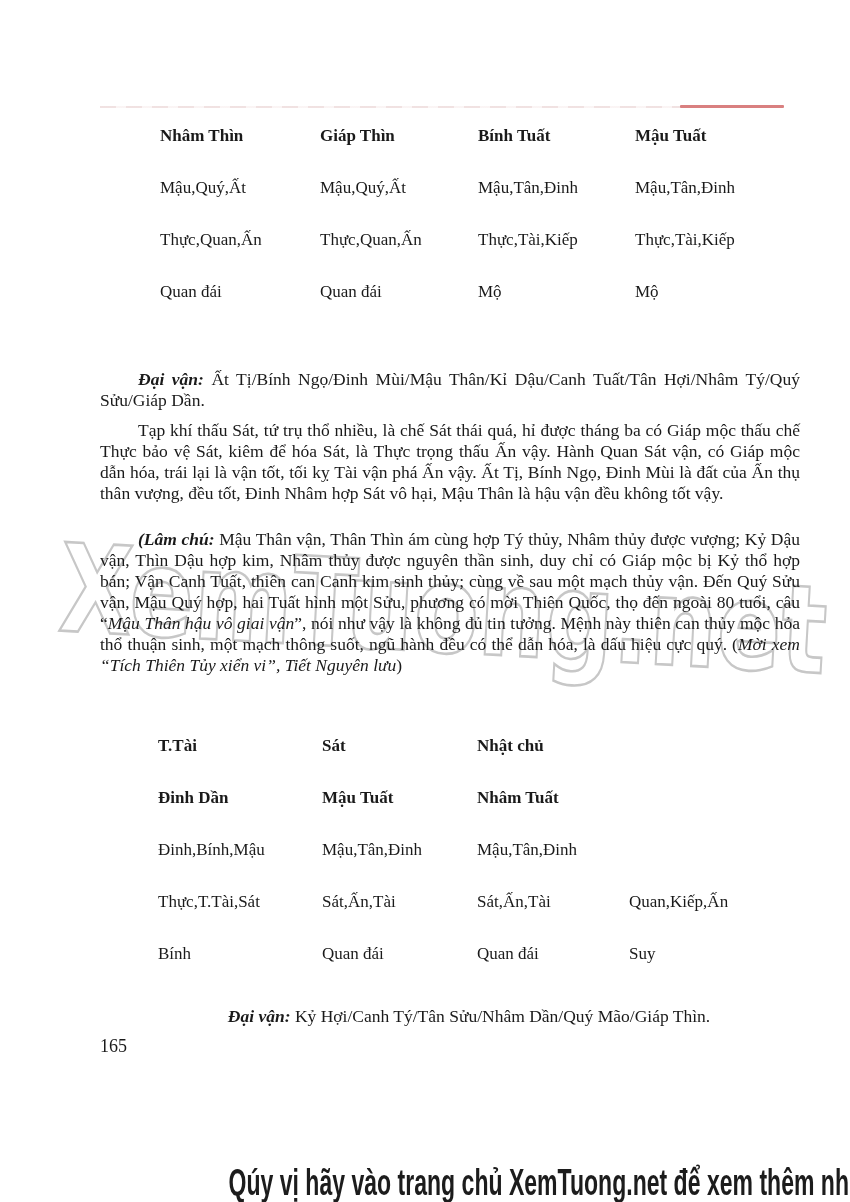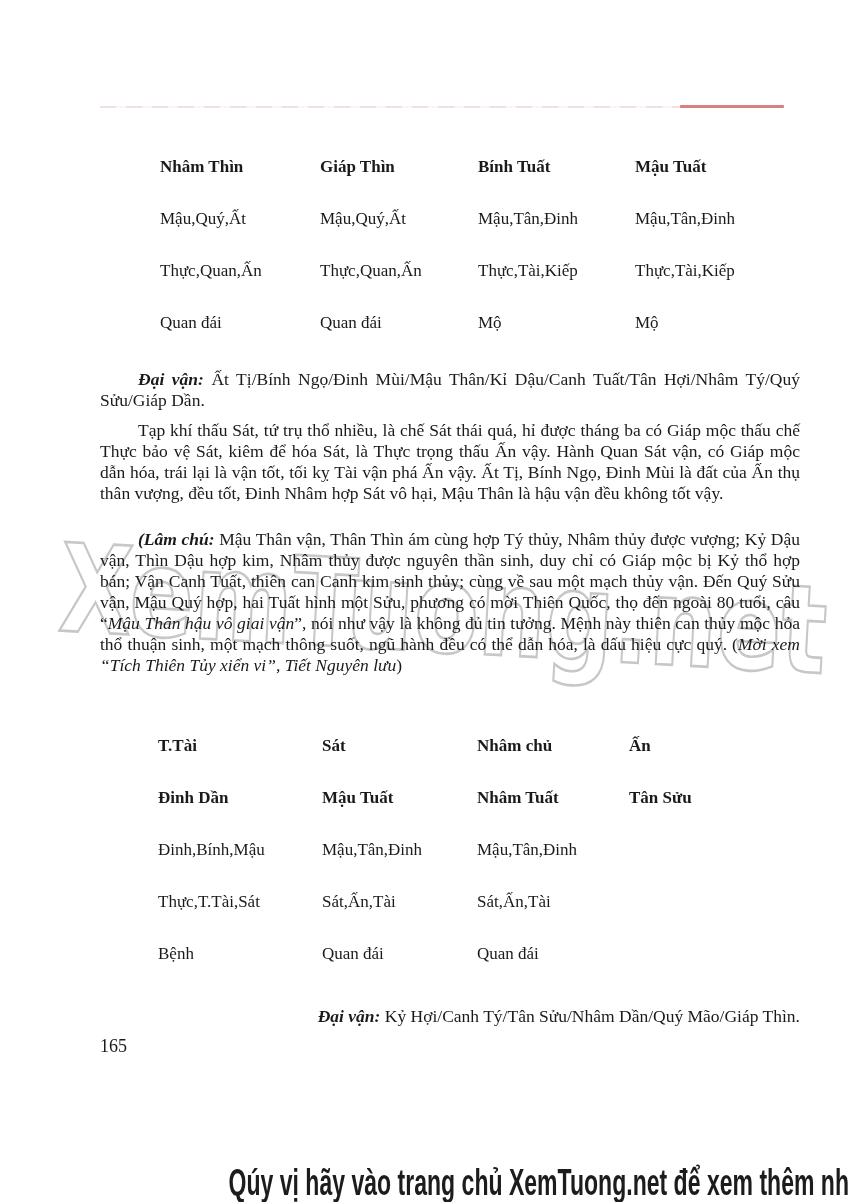--- a/index.html
+++ b/index.html
@@ -31,34 +31,34 @@
   .watermark text{
     font-family:"DejaVu Sans","Liberation Sans",sans-serif;
     font-weight:bold;
     fill:none;stroke:#c7c7c7;stroke-width:2.6px;
   }
   
   .btable{position:absolute;z-index:2;font-size:17px;}
   .btable .trow{display:grid;height:52px;align-items:start;}
   .btable .tcell{line-height:20px;white-space:nowrap;}
   .btable .trow.bold .tcell{font-weight:bold;}
-  #table1{left:160px;top:126px;width:690px;margin-top:31px;}
+  #table1{left:160px;top:126px;width:690px;}
   #table1 .trow{grid-template-columns:160px 158px 157px auto;}
   #table2{left:158px;top:736px;width:692px;}
   #table2 .trow{grid-template-columns:164px 155px 152px auto;}
   
   .para{
     position:absolute;left:100px;width:700px;z-index:2;
     font-size:17.5px;line-height:21px;
     text-align:justify;text-indent:38px;
   }
   #p-daivan1{top:351px;}
   #p-tapkhi{top:402px;}
   #p-lamchu{top:511px;}
-  #p-daivan2{top:988px;text-align:right;}
+  #p-daivan2{top:988px;text-align:center;}
   .bi{font-weight:bold;font-style:italic;}
   .it{font-style:italic;}
   
   .page-number{
     position:absolute;left:100px;top:1036px;width:700px;
     text-align:left;font-size:18px;z-index:2;
   }
   
   .footer{
     position:absolute;left:0;top:1164px;width:850px;
@@ -123,43 +123,43 @@
   </p>
 
   <p class="para" id="p-lamchu">
     <span class="bi">(Lâm chú:</span><span> Mậu Thân vận, Thân Thìn ám cùng hợp Tý thủy, Nhâm thủy được vượng; Kỷ Dậu vận, Thìn Dậu hợp kim, Nhâm thủy được nguyên thần sinh, duy chỉ có Giáp mộc bị Kỷ thổ hợp bán; Vận Canh Tuất, thiên can Canh kim sinh thủy; cùng về sau một mạch thủy vận. Đến Quý Sửu vận, Mậu Quý hợp, hai Tuất hình một Sửu, phương có mời Thiên Quốc, thọ đến ngoài 80 tuổi, câu “</span><span class="it">Mậu Thân hậu vô giai vận</span><span>”, nói như vậy là không đủ tin tưởng. Mệnh này thiên can thủy mộc hỏa thổ thuận sinh, một mạch thông suốt, ngũ hành đều có thể dẫn hóa, là dấu hiệu cực quý. (</span><span class="it">Mời xem “Tích Thiên Tủy xiển vi”, Tiết Nguyên lưu</span><span>)</span>
   </p>
 
   <div class="btable" id="table2">
     <div class="trow bold">
       <div class="tcell">T.Tài</div>
       <div class="tcell">Sát</div>
-      <div class="tcell">Nhâm chủ</div>
-      <div class="tcell">Ấn</div>
+      <div class="tcell">Nhật chủ</div>
     </div>
     <div class="trow bold">
       <div class="tcell">Đinh Dần</div>
       <div class="tcell">Mậu Tuất</div>
       <div class="tcell">Nhâm Tuất</div>
-      <div class="tcell">Tân Sửu</div>
     </div>
     <div class="trow">
       <div class="tcell">Đinh,Bính,Mậu</div>
       <div class="tcell">Mậu,Tân,Đinh</div>
       <div class="tcell">Mậu,Tân,Đinh</div>
     </div>
     <div class="trow">
       <div class="tcell">Thực,T.Tài,Sát</div>
       <div class="tcell">Sát,Ấn,Tài</div>
       <div class="tcell">Sát,Ấn,Tài</div>
+      <div class="tcell">Quan,Kiếp,Ấn</div>
     </div>
     <div class="trow">
-      <div class="tcell">Bệnh</div>
+      <div class="tcell">Bính</div>
       <div class="tcell">Quan đái</div>
       <div class="tcell">Quan đái</div>
+      <div class="tcell">Suy</div>
     </div>
   </div>
 
   <p class="para" id="p-daivan2">
     <span class="bi">Đại vận:</span><span> Kỷ Hợi/Canh Tý/Tân Sửu/Nhâm Dần/Quý Mão/Giáp Thìn.</span>
   </p>
 
   <div class="page-number">165</div>
 
   <div class="footer">

